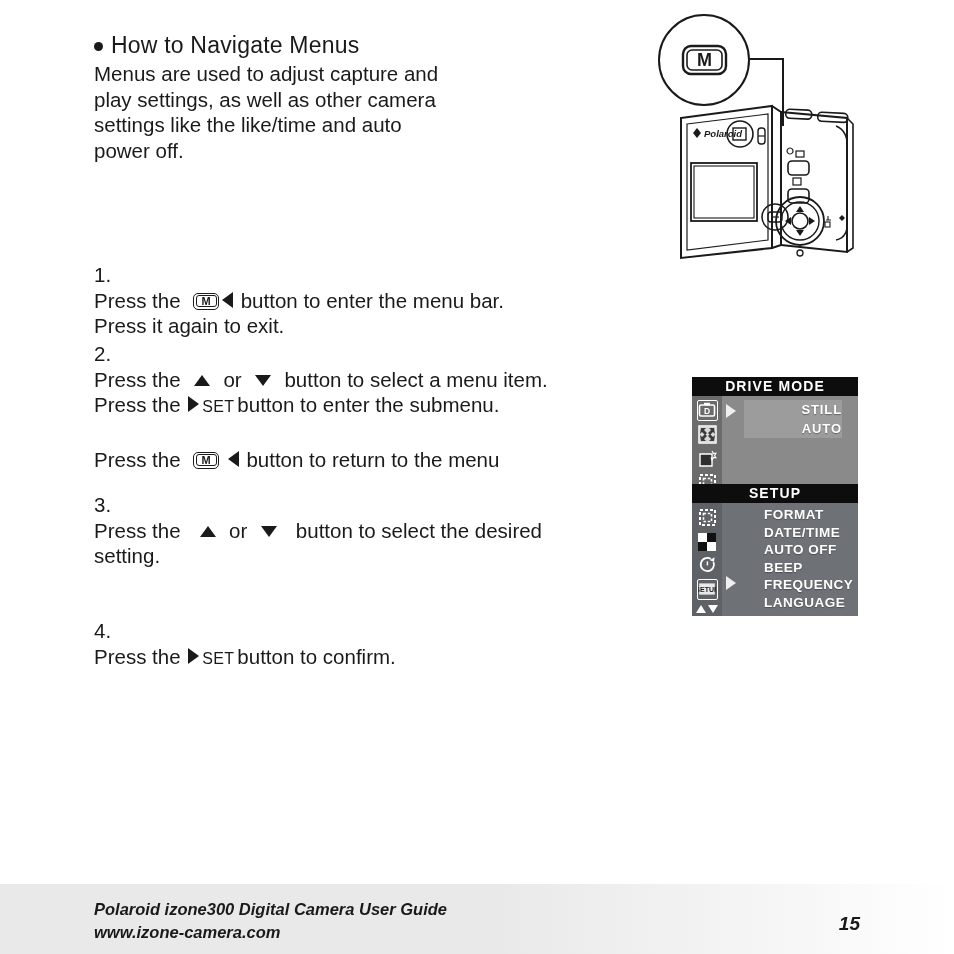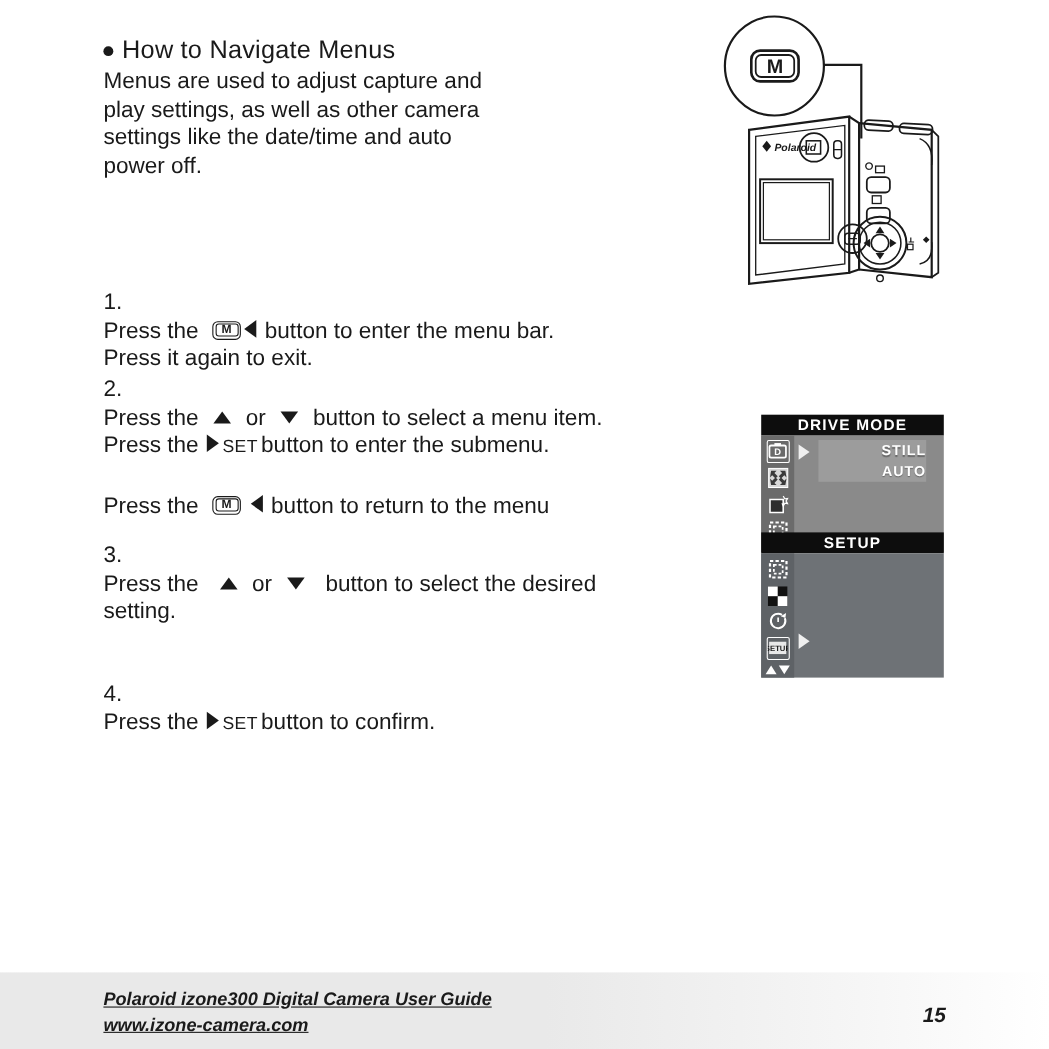--- a/index.html
+++ b/index.html
@@ -250,21 +250,20 @@
     bottom: 0;
     width: 954px;
     height: 70px;
     background: linear-gradient(to right, #e9e9e9 0%, #e9e9e9 52%, #f6f6f6 82%, #ffffff 100%);
   }
   .footer-inner {
     position: absolute;
     left: 94px;
     top: 14px;
     right: 94px;
-    text-decoration: underline;
   }
   .footer-text {
     font-size: 16.5px;
     font-weight: bold;
     font-style: italic;
     line-height: 23px;
     color: #1a1a1a;
   }
   .page-num {
     position: absolute;
@@ -286,21 +285,21 @@
   </h1>
 
   <p class="intro">
     <span class="ln just">
       <span>Menus are used to adjust capture and</span>
     </span>
     <span class="ln just">
       <span>play settings, as well as other camera</span>
     </span>
     <span class="ln just">
-      <span>settings like the date/time and auto</span>
+      <span>settings like the like/time and auto</span>
     </span>
     <span class="ln lastline">
       <span>power off.</span>
     </span>
   </p>
 </div>
 
 <div class="step" id="step1">
   <span class="num">1.</span>
   <span class="body">
@@ -545,20 +544,28 @@
       </div>
 
       <div class="rail-arrows">
         <span class="ra-up"></span>
         <span class="ra-dn"></span>
       </div>
     </div>
 
     <div class="menu-pane">
       <div class="pane-pointer" style="left:4px; top:73px;"></div>
+      <div class="setup-list">
+        <div class="opt">FORMAT</div>
+        <div class="opt">DATE/TIME</div>
+        <div class="opt">AUTO OFF</div>
+        <div class="opt">BEEP</div>
+        <div class="opt">FREQUENCY</div>
+        <div class="opt">LANGUAGE</div>
+      </div>
     </div>
   </div>
 </div>
 
 <div class="footer">
   <div class="footer-inner">
     <div class="footer-text">Polaroid izone300 Digital Camera User Guide</div>
     <div class="footer-text">www.izone-camera.com</div>
     <div class="page-num">15</div>
   </div>

